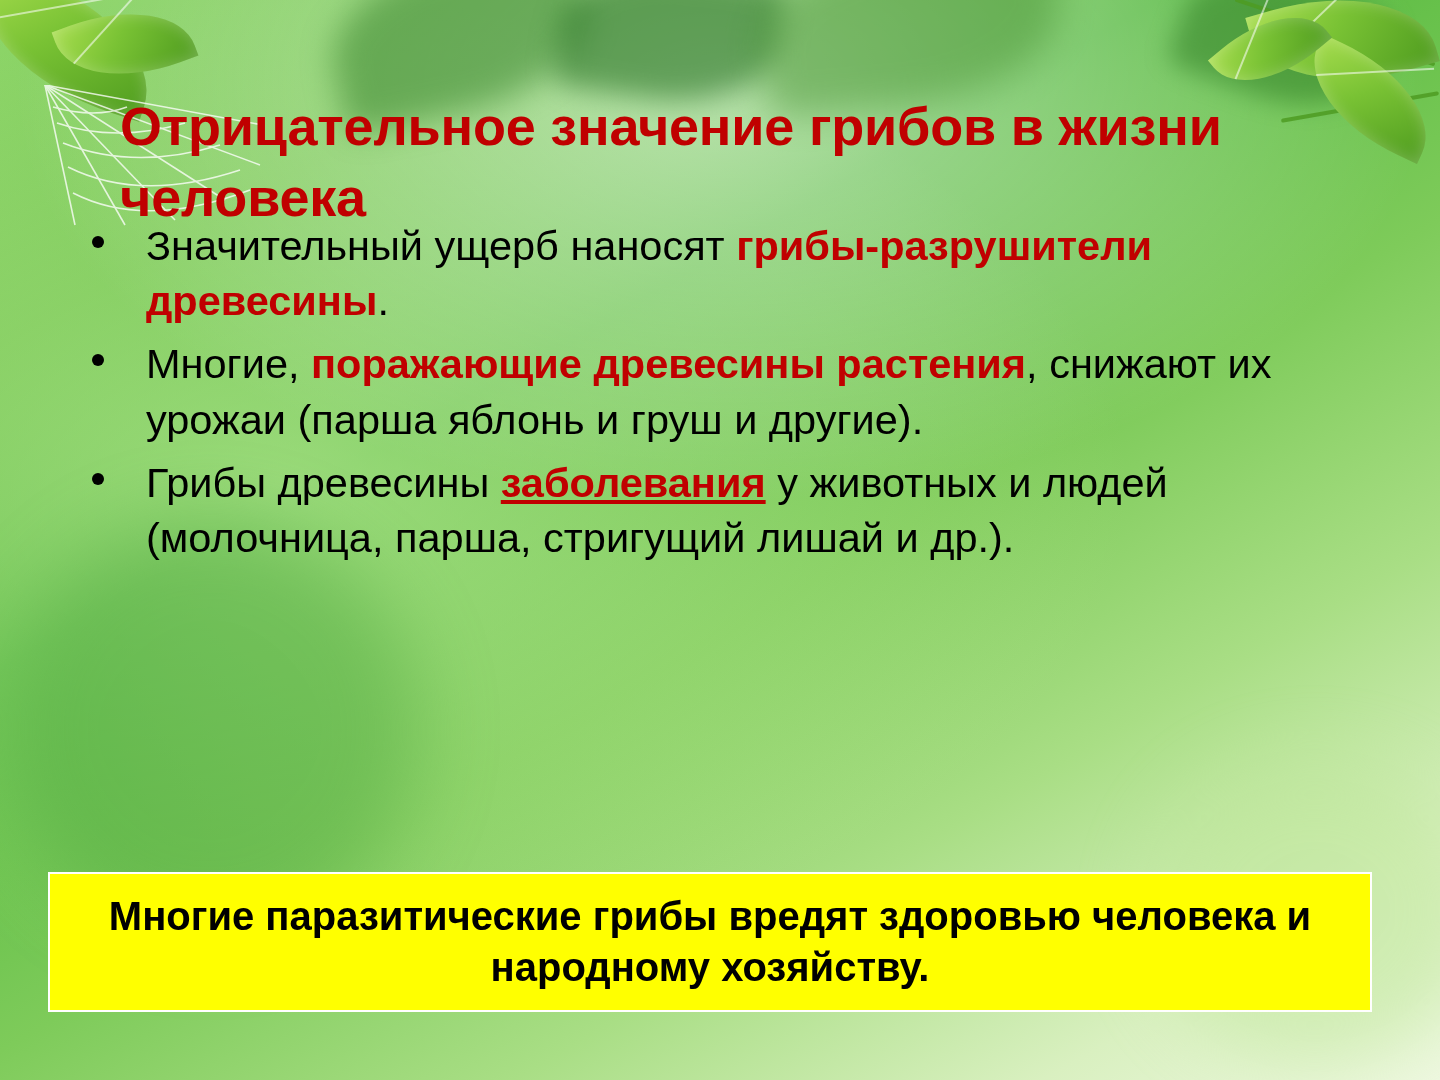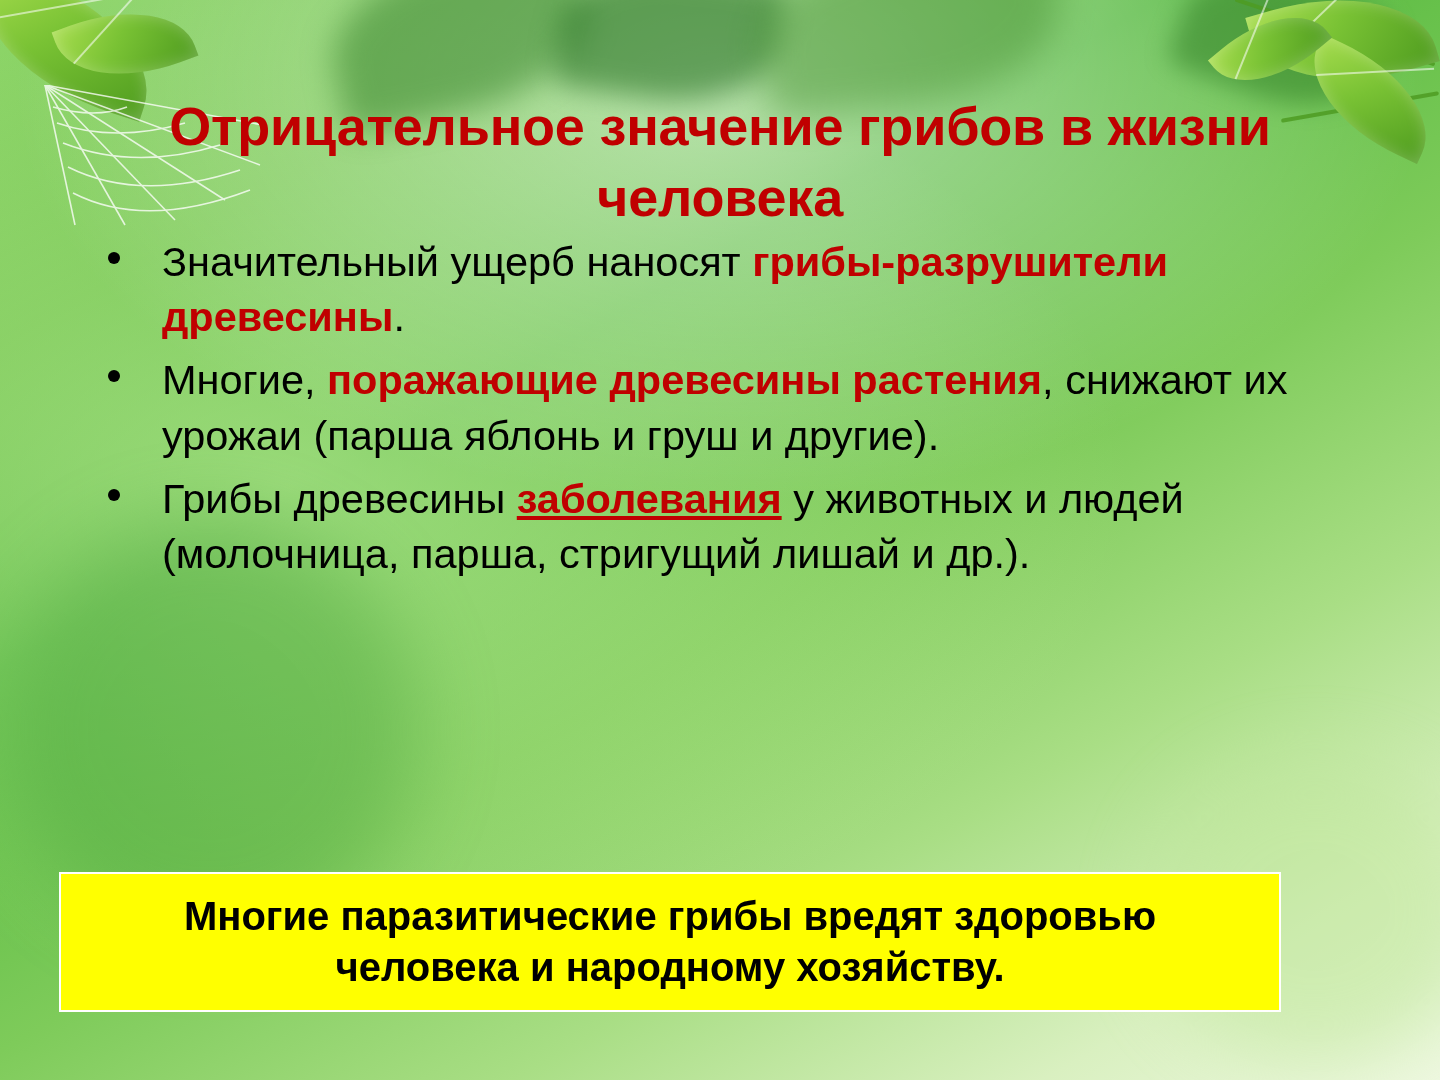--- a/index.html
+++ b/index.html
@@ -80,34 +80,33 @@
     height: 145px;
     opacity: .85;
   }
 
   
   .title {
     position: absolute;
     left: 120px;
     top: 55px;
     width: 1200px;
-    text-align: center;
     color: #c00000;
     font-size: 54px;
     font-weight: bold;
     line-height: 1.32;
     letter-spacing: -0.2px;
   }
 
   .bullets {
     position: absolute;
     left: 78px;
     top: 218px;
     width: 1290px;
-    margin: 16px;
+    margin: 0;
     padding: 0;
     list-style: none;
   }
   .bullets li {
     position: relative;
     padding-left: 68px;
     margin-bottom: 8px;
     font-size: 41.5px;
     line-height: 1.33;
     color: #000000;
@@ -123,31 +122,30 @@
   }
   .hl {
     color: #c00000;
     font-weight: bold;
   }
 
   .callout {
     position: absolute;
     left: 48px;
     top: 872px;
-    width: 1222px;
+    width: 1324px;
     height: 140px;
     background: #ffff00;
     border: 2px solid #ffffff;
     box-sizing: border-box;
     display: flex;
     align-items: center;
     justify-content: center;
     text-align: center;
     padding: 0 28px;
-    margin-left: 11px;
   }
   .callout-text {
     font-size: 40px;
     font-weight: bold;
     line-height: 1.28;
     color: #000;
   }
 </style>
 </head>
 <body>

